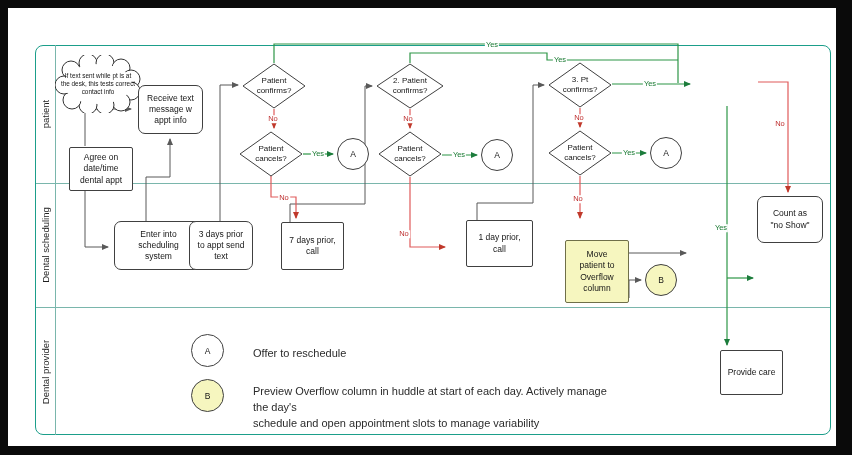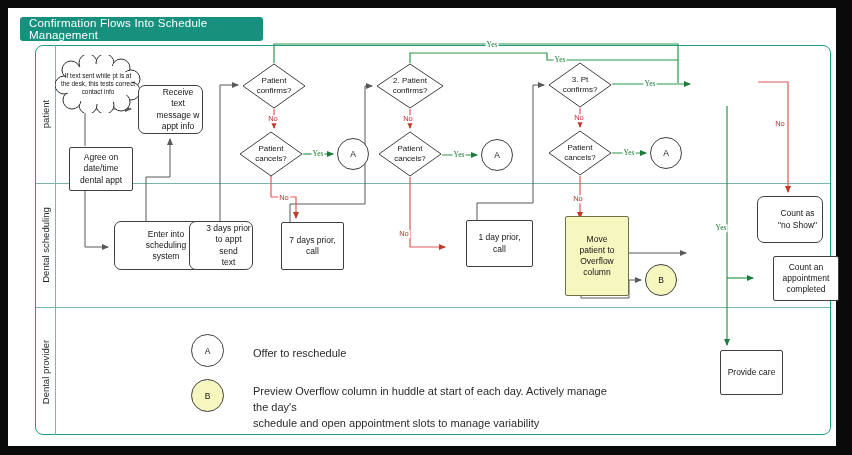--- a/index.html
+++ b/index.html
@@ -12,48 +12,47 @@
   .frame{position:absolute;left:35px;top:45px;width:796px;height:390px;border:1.5px solid #1b9e8a;
           border-radius:8px;box-sizing:border-box;background:transparent;}
   .vline{position:absolute;left:55px;top:45px;width:1px;height:390px;background:#7ab6ac;}
   .laneline{position:absolute;left:36px;width:794px;height:1px;background:#7ab6ac;}
   .lane-label{position:absolute;white-space:nowrap;font-size:9.5px;color:#1f1f1f;
           transform:translate(-50%,-50%) rotate(-90deg);}
   svg.connectors{position:absolute;left:0;top:0;pointer-events:none;}
   .node{position:absolute;background:#fff;border:1px solid #404040;display:flex;align-items:center;
           justify-content:center;text-align:center;font-size:8.5px;line-height:1.3;color:#161616;
           white-space:pre-line;box-sizing:border-box;padding:1px;}
-  .round{border-radius:7px;padding-left:16px;}
+  .round{border-radius:7px;}
   .sharp{border-radius:2px;margin-left:16px;}
   .yellow{background:#f6f6bf;border-color:#6f6f49;}
   .diamond{position:absolute;}
   .diamond svg{position:absolute;left:0;top:0;}
   .diamond polygon{fill:#fff;stroke:#404040;stroke-width:1;}
   .dlabel{position:absolute;inset:0;display:flex;align-items:center;justify-content:center;
           text-align:center;font-size:8px;line-height:1.25;color:#161616;white-space:pre-line;}
   .circle{position:absolute;border:1px solid #404040;border-radius:50%;background:#fff;display:flex;
           align-items:center;justify-content:center;font-size:8.5px;color:#161616;box-sizing:border-box;}
   .circle.yellow{background:#f6f6bf;}
   .cloud{position:absolute;}
   .cloud svg{position:absolute;left:0;top:0;}
   .cloud-text{position:absolute;inset:3px 5px;display:flex;align-items:center;justify-content:center;
           text-align:center;font-size:6.4px;line-height:1.2;color:#161616;}
   .elabel{position:absolute;transform:translate(-50%,-50%);font-size:7.5px;line-height:1;
           background:#fff;padding:0 1px;}
-  .elabel.yes{color:#1a7a33;font-family:Liberation Serif, serif;}
+  .elabel.yes{color:#1a7a33;}
   .elabel.no{color:#bf3030;}
   .legend-text{position:absolute;font-size:11px;color:#2b2b2b;line-height:1.45;white-space:pre-line;}
 </style>
 </head>
 <body>
 
 <div class="screen">
   <div class="page"></div>
 
-  <div class="title-badge">Confirmation Flows Into Schedule Management</div>
 
   <div class="frame"></div>
   <div class="vline"></div>
   <div class="laneline" style="top:183px"></div>
   <div class="laneline" style="top:307px"></div>
 
   <div class="lane-label" style="left:45px;top:114px">patient</div>
   <div class="lane-label" style="left:45px;top:245px">Dental scheduling</div>
   <div class="lane-label" style="left:45px;top:372px">Dental provider</div>
 
@@ -184,30 +183,27 @@
   <div class="node round" style="left:114px;top:221px;width:89px;height:49px">Enter into
 scheduling
 system</div>
   <div class="node round" style="left:189px;top:221px;width:64px;height:49px">3 days prior
 to appt send
 text</div>
   <div class="node sharp" style="left:265px;top:222px;width:63px;height:48px">7 days prior,
 call</div>
   <div class="node sharp" style="left:450px;top:220px;width:67px;height:47px">1 day prior,
 call</div>
-  <div class="node sharp yellow" style="left:549px;top:216px;width:64px;height:80px">Move
+  <div class="node sharp yellow" style="left:549px;top:240px;width:64px;height:63px">Move
 patient to
 Overflow
 column</div>
   <div class="circle yellow" style="left:645px;top:264px;width:32px;height:32px">B</div>
   <div class="node round" style="left:757px;top:196px;width:66px;height:47px">Count as
 "no Show"</div>
-  <div class="node sharp" style="left:757px;top:256px;width:66px;height:45px">Count an
-appointment
-completed</div>
 
   <div class="node sharp" style="left:704px;top:350px;width:63px;height:45px">Provide care</div>
 
   <div class="circle" style="left:191px;top:334px;width:33px;height:33px">A</div>
   <div class="legend-text" style="left:253px;top:346px">Offer to reschedule</div>
   <div class="circle yellow" style="left:191px;top:379px;width:33px;height:33px">B</div>
   <div class="legend-text" style="left:253px;top:384px;width:360px">Preview Overflow column in huddle at start of each day.  Actively manage the day's
 schedule and open appointment slots to manage variability</div>
 
   <div class="elabel yes" style="left:492px;top:45px">Yes</div>

